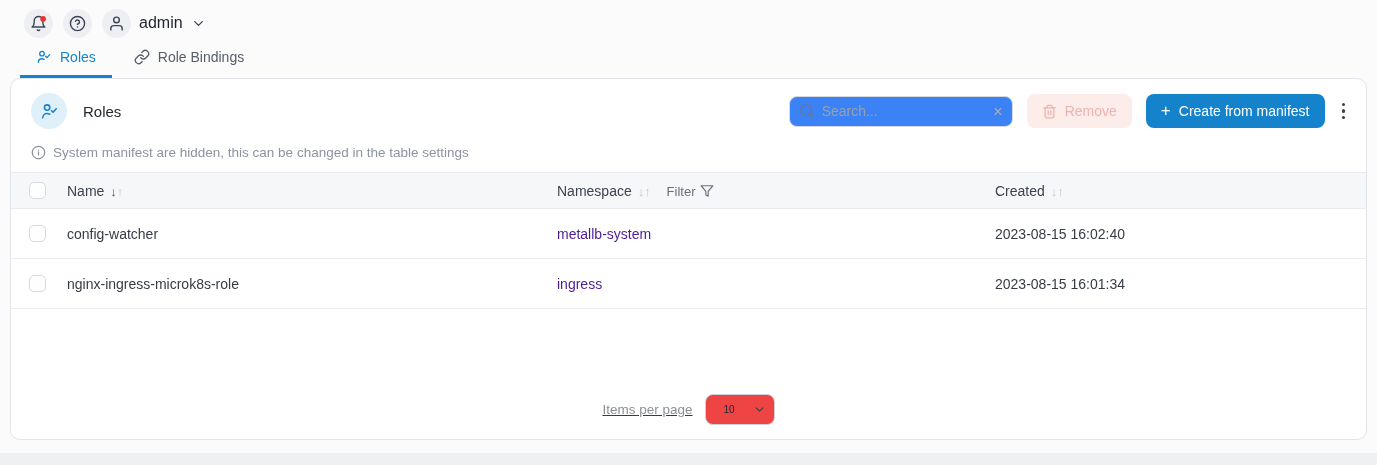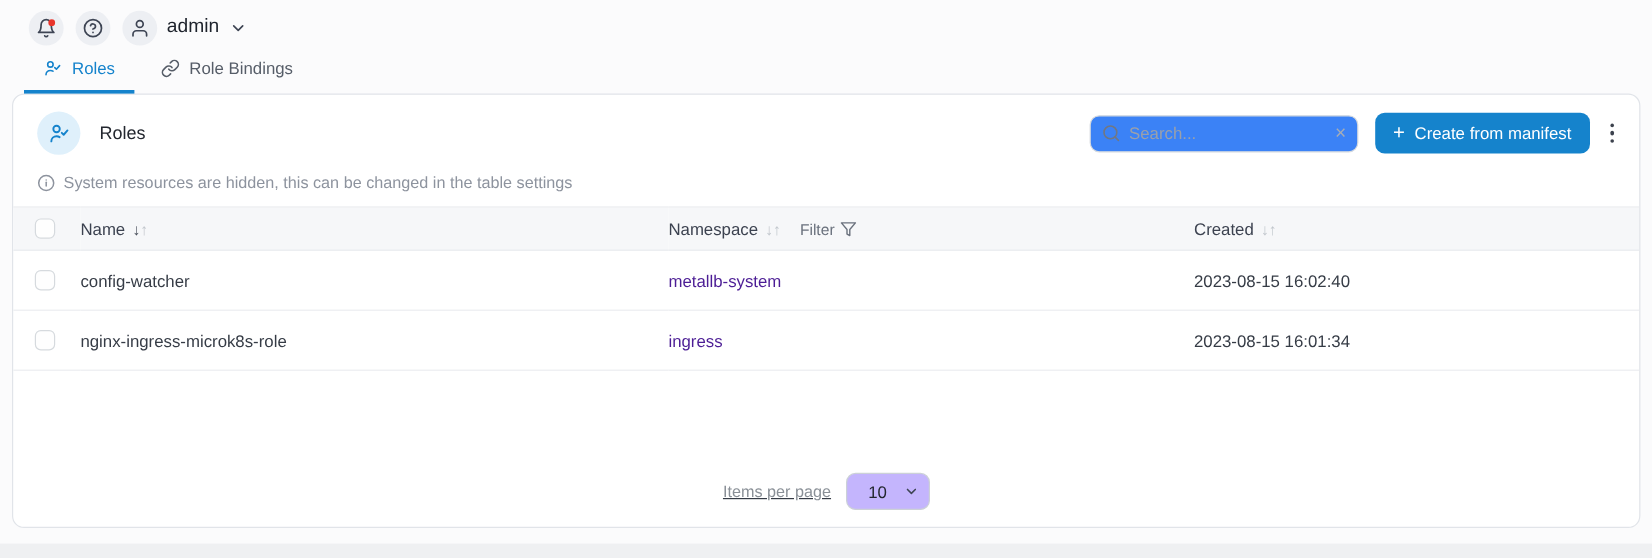--- a/index.html
+++ b/index.html
@@ -62,21 +62,21 @@
   .checkbox { width:17px; height:17px; border:1px solid #d6dade; border-radius:5px; background:#fefefe; cursor:pointer; }
   .sort-wrap { display:inline-flex; align-items:center; gap:0; margin-left:6px; cursor:pointer; font-size:13px; }
   .arr-down { color:#4a505c; } .arr-up { color:#c2c7cd; } .arr-down.dim { color:#c2c7cd; }
   .filter-wrap { display:inline-flex; align-items:center; gap:5px; margin-left:12px; color:#6a717d; font-size:13px; cursor:pointer; }
   a.ns-link { color:#4c1d95; text-decoration:none; cursor:pointer; }
 
   
   .card-footer { display:flex; align-items:center; justify-content:center; gap:12px; padding:14px 20px; margin-top:auto;text-decoration:underline; }
   .ipp-label { color:#8a9097; font-size:13.5px; }
   .select-wrap { position:relative; }
-  .select-wrap select { appearance:none; -webkit-appearance:none; width:70px; height:31px; border:1px solid #ccd1d7; border-radius:8px; background:#c4b5fd; font-size:14px; color:#23272f; padding:0 24px 0 18px; font-family:inherit; cursor:pointer; outline:none; }
+  .select-wrap select { appearance:none; -webkit-appearance:none; width:70px; height:31px; border:1px solid #ccd1d7; border-radius:8px; background:#ef4444; font-size:10px; color:#23272f; padding:0 24px 0 18px; font-family:inherit; cursor:pointer; outline:none; }
   .select-chev { position:absolute; right:9px; top:9px; pointer-events:none; color:#3e4554; }
 
   svg { display:block; }
 </style>
 </head>
 <body>
 
 <div class="page">
 
   <div class="topbar">
@@ -161,20 +161,31 @@
           <span class="search-icon">
             <svg width="16" height="16" viewBox="0 0 24 24" fill="none" stroke="currentColor" stroke-width="2" stroke-linecap="round" stroke-linejoin="round">
                 <circle cx="11" cy="11" r="8"></circle>
                 <line x1="21" y1="21" x2="16.65" y2="16.65"></line>
               </svg>
           </span>
           <input type="text" placeholder="Search..." style="">
           <span class="clear-icon">×</span>
         </div>
 
+        <button class="btn btn-remove">
+          <span>
+            <svg width="15" height="15" viewBox="0 0 24 24" fill="none" stroke="currentColor" stroke-width="2" stroke-linecap="round" stroke-linejoin="round">
+                <polyline points="3 6 5 6 21 6"></polyline>
+                <path d="M19 6v14a2 2 0 0 1-2 2H7a2 2 0 0 1-2-2V6m3 0V4a2 2 0 0 1 2-2h4a2 2 0 0 1 2 2v2"></path>
+                <line x1="10" y1="11" x2="10" y2="17"></line>
+                <line x1="14" y1="11" x2="14" y2="17"></line>
+              </svg>
+          </span>
+          <span>Remove</span>
+        </button>
 
         <button class="btn btn-create">
           <span class="plus">+</span>
           <span>Create from manifest</span>
         </button>
 
         <div class="kebab">
             <i></i>
             <i></i>
             <i></i>
@@ -183,21 +194,21 @@
     </div>
 
     <div class="info-line">
       <span>
         <svg width="15" height="15" viewBox="0 0 24 24" fill="none" stroke="currentColor" stroke-width="2" stroke-linecap="round" stroke-linejoin="round">
             <circle cx="12" cy="12" r="10"></circle>
             <line x1="12" y1="16" x2="12" y2="11"></line>
             <line x1="12" y1="8" x2="12.01" y2="8"></line>
           </svg>
       </span>
-      <span>System resources are hidden, this can be changed in the table settings</span>
+      <span>System manifest are hidden, this can be changed in the table settings</span>
     </div>
 
     <table>
       <colgroup>
           <col class="c-check">
           <col class="c-name">
           <col class="c-ns">
           <col class="c-created">
         </colgroup>
       <thead>

